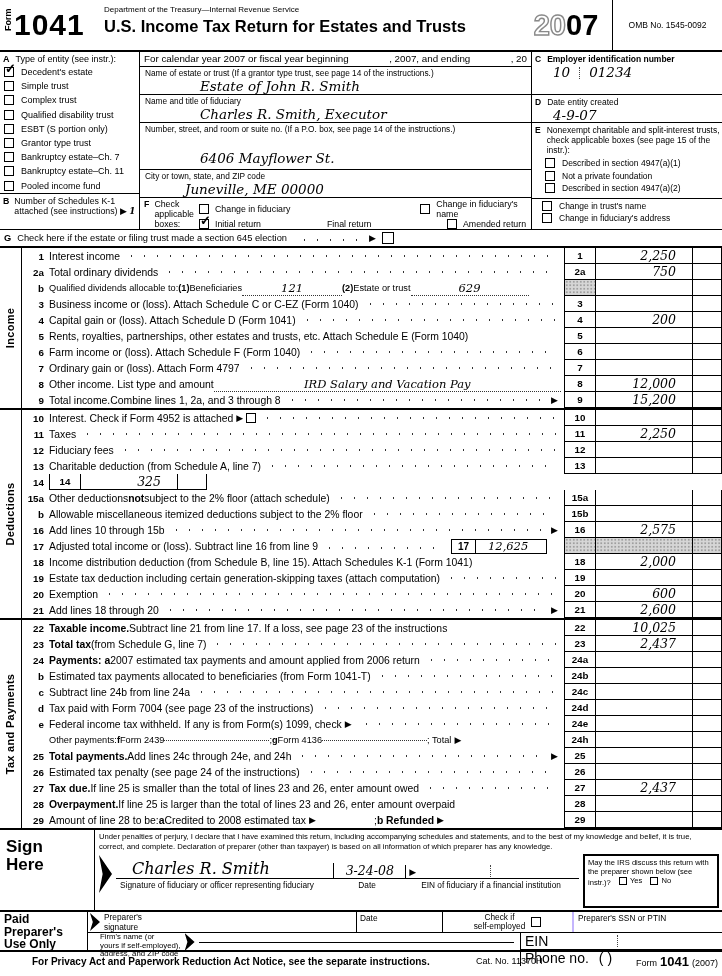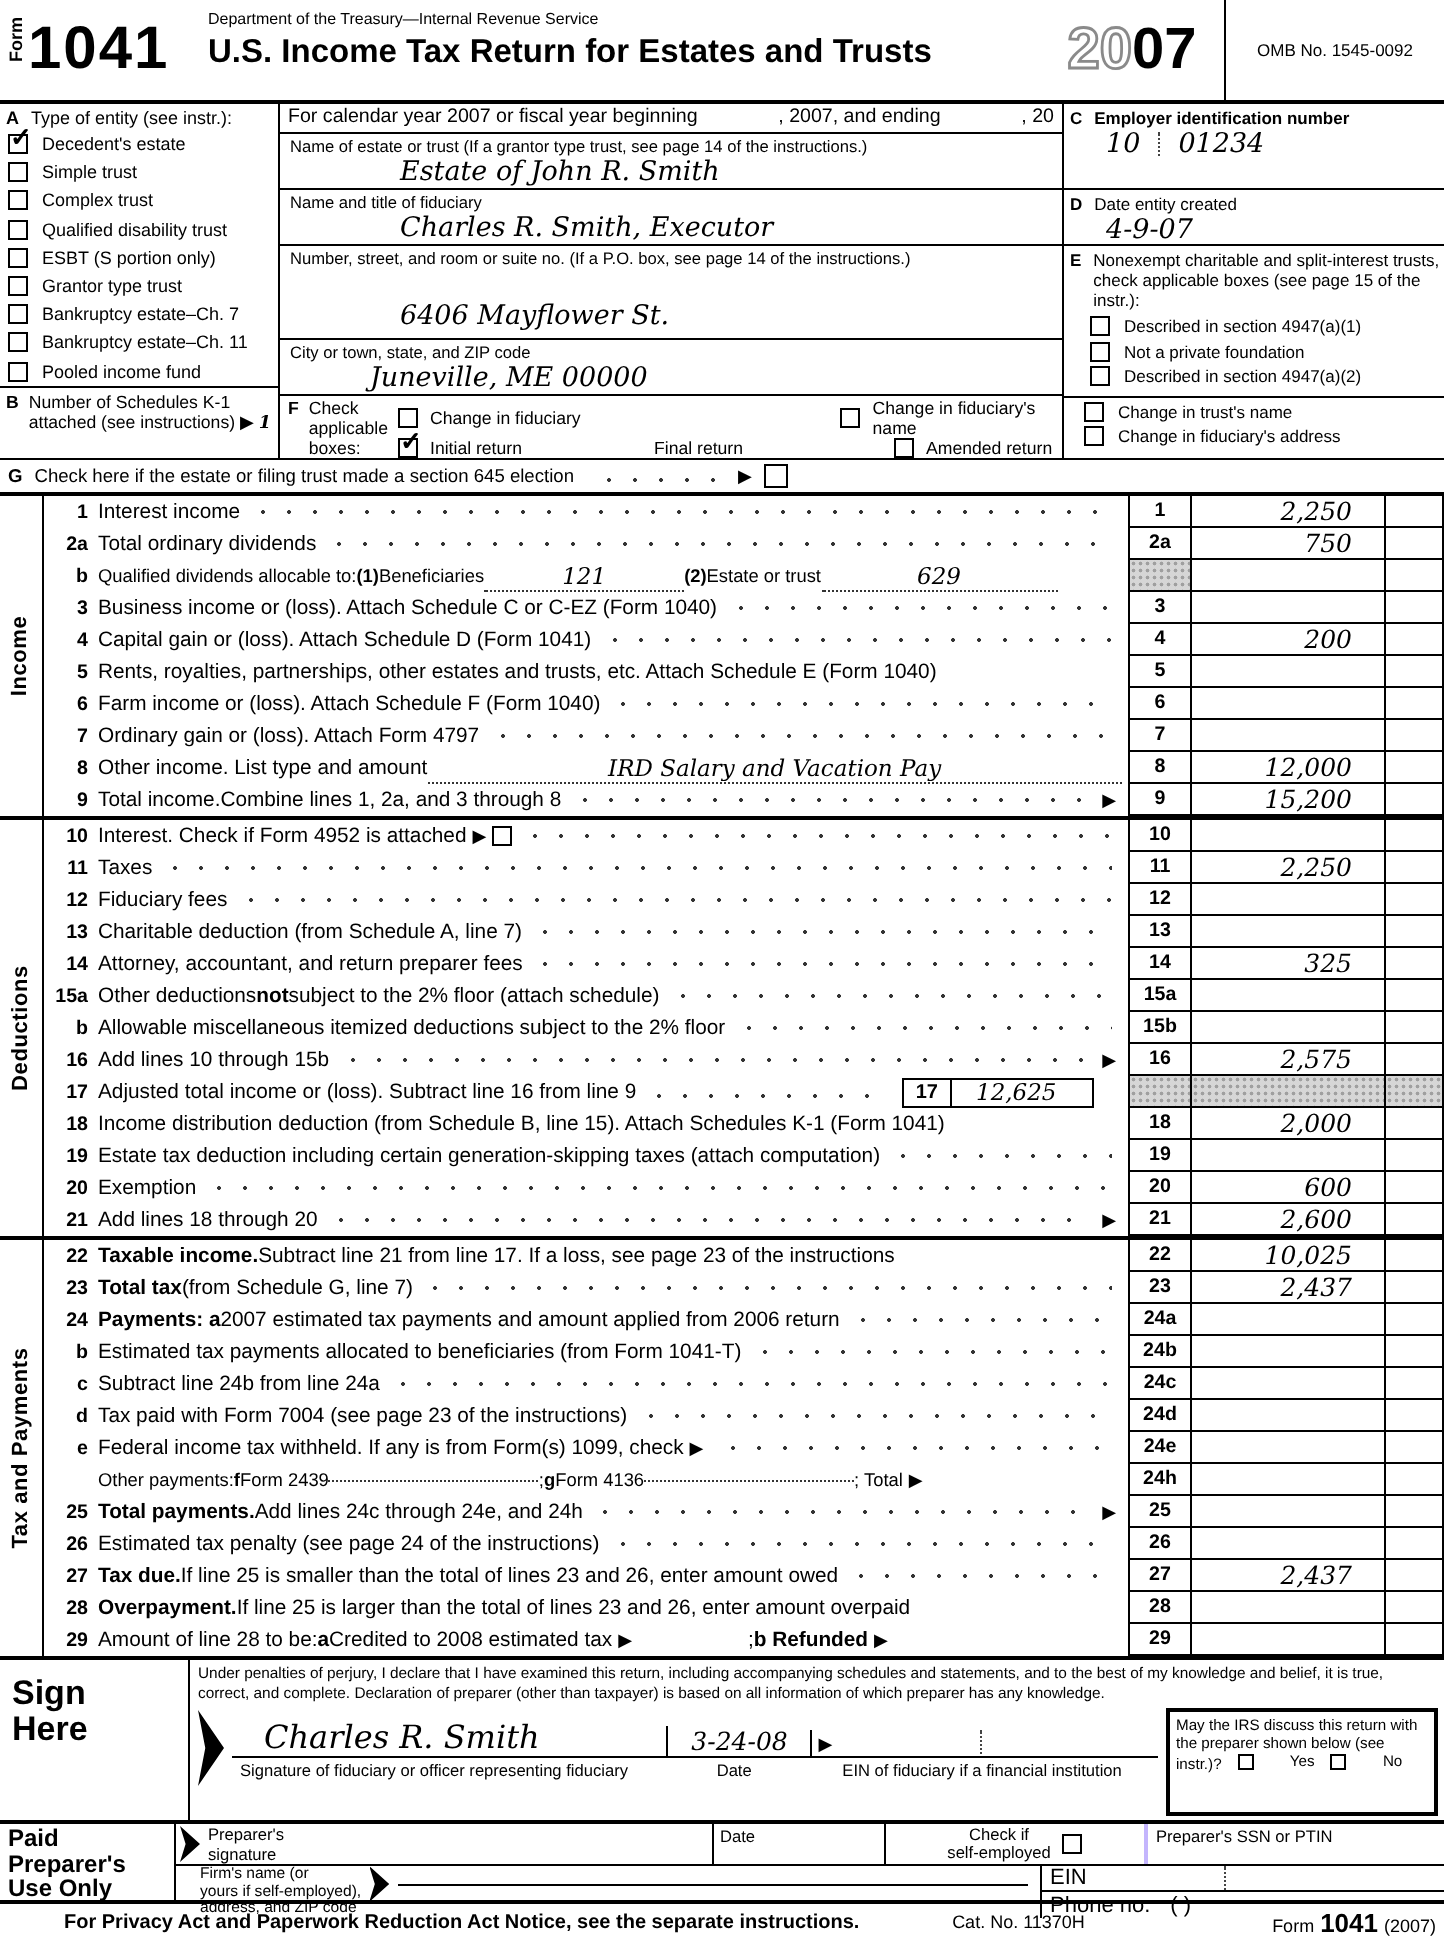--- a/index.html
+++ b/index.html
@@ -95,36 +95,36 @@
   .sig-grid { flex:1; display:flex; flex-direction:column; }
   .sig-vals { display:flex; height:26px; align-items:flex-end; }
   .sig-name { flex:2.4; border-bottom:1px solid #000; font-size:16px; padding-left:16px; }
   .sig-date { width:72px; border-left:1px solid #000; border-bottom:1px solid #000; font-size:12.5px; text-align:center; }
   .sig-ein { flex:2; border-left:1px solid #000; border-bottom:1px solid #000; display:flex; align-items:flex-end; font-size:9px; padding:0 2px 1px 3px; }
   .sig-labels { display:flex; font-size:8.3px; padding-top:1px; }
   .sig-labels .l1 { flex:2.4; padding-left:4px; }
   .sig-labels .l2 { width:72px; text-align:center; }
   .sig-labels .l3 { flex:2; text-align:center; }
   .discuss { width:136px; border:2.5px solid #000; margin:1px 0 2px 4px; padding:2px 3px; font-size:7.6px; line-height:9px; }
-  .yesno { display:inline-flex; align-items:center; gap:18px; margin-left:6px;text-align:center; }
+  .yesno { display:inline-flex; align-items:center; gap:3px; margin-left:6px;text-align:center; }
   .yesno .cb { width:8px; height:8px; min-width:8px; }
   
   .prep { display:flex; height:40px; border-bottom:2.5px solid #000; }
   .prep-label { width:88px; border-right:1.5px solid #000; padding:1px 0 0 4px; font-size:12px; font-weight:bold; line-height:1.05; }
   .prep-main { flex:1; display:flex; flex-direction:column; }
   .prow1 { display:flex; height:22px; border-bottom:1px solid #000; }
   .p-sig { width:268px; display:flex; align-items:center; gap:4px; padding-left:2px; font-size:8.3px; }
   .p-pennant { width:10px; height:18px; background:#000; clip-path:polygon(0 0,100% 50%,0 100%,28% 50%); }
   .p-date { width:86px; border-left:1px solid #000; font-size:8.3px; padding:1px 0 0 3px; }
   .p-check { width:130px; border-left:1px solid #000; font-size:8.3px; display:flex; align-items:center; justify-content:center; gap:6px; text-align:center; line-height:1.1; }
   .p-ssn { flex:1; border-left:2px solid #c4b5fd; font-size:8.3px; padding:1px 0 0 4px; }
   .prow2 { display:flex; flex:1; }
   .p-firm { width:432px; display:flex; align-items:flex-start; gap:4px; padding-left:12px; font-size:7.8px; line-height:1.1; }
   .firm-line { flex:1; border-bottom:1px solid #000; height:10px; margin-right:6px; }
-  .p-right { flex:1; border-left:1px solid #000; display:flex; flex-direction:column; font-size:11px; }
+  .p-right { flex:1; border-left:1px solid #000; display:flex; flex-direction:column; font-size:14px; }
   .p-ein { flex:1; border-bottom:1px solid #000; display:flex; align-items:center; padding-left:4px; }
   .p-phone { flex:1; display:flex; align-items:center; gap:10px; padding-left:4px; }
   
   .footer { display:flex; align-items:center; height:18px; padding:0 4px; }
   .priv { font-weight:bold; font-size:10px; flex:1;margin-left:28px; }
   .cat { font-size:9px; width:160px; }
   .fnum { font-size:9px; display:flex; align-items:baseline; gap:3px; }
   .fnum b { font-size:13px; }
 </style>
 </head>
@@ -498,24 +498,20 @@
               <span class="lead"></span>
             </div>
             <div class="ncol">13</div>
             <div class="acol">
               <span class="hw"></span>
             </div>
             <div class="ccol"></div>
           </div>
           <div class="trow">
             <span class="ln">14</span>
-            <div class="desc">
-              <span>Attorney, accountant, and return preparer fees</span>
-              <span class="lead"></span>
-            </div>
             <div class="ncol">14</div>
             <div class="acol">
               <span class="hw">325</span>
             </div>
             <div class="ccol"></div>
           </div>
           <div class="trow">
             <span class="ln">15a</span>
             <div class="desc">
               <span>Other deductions </span>

